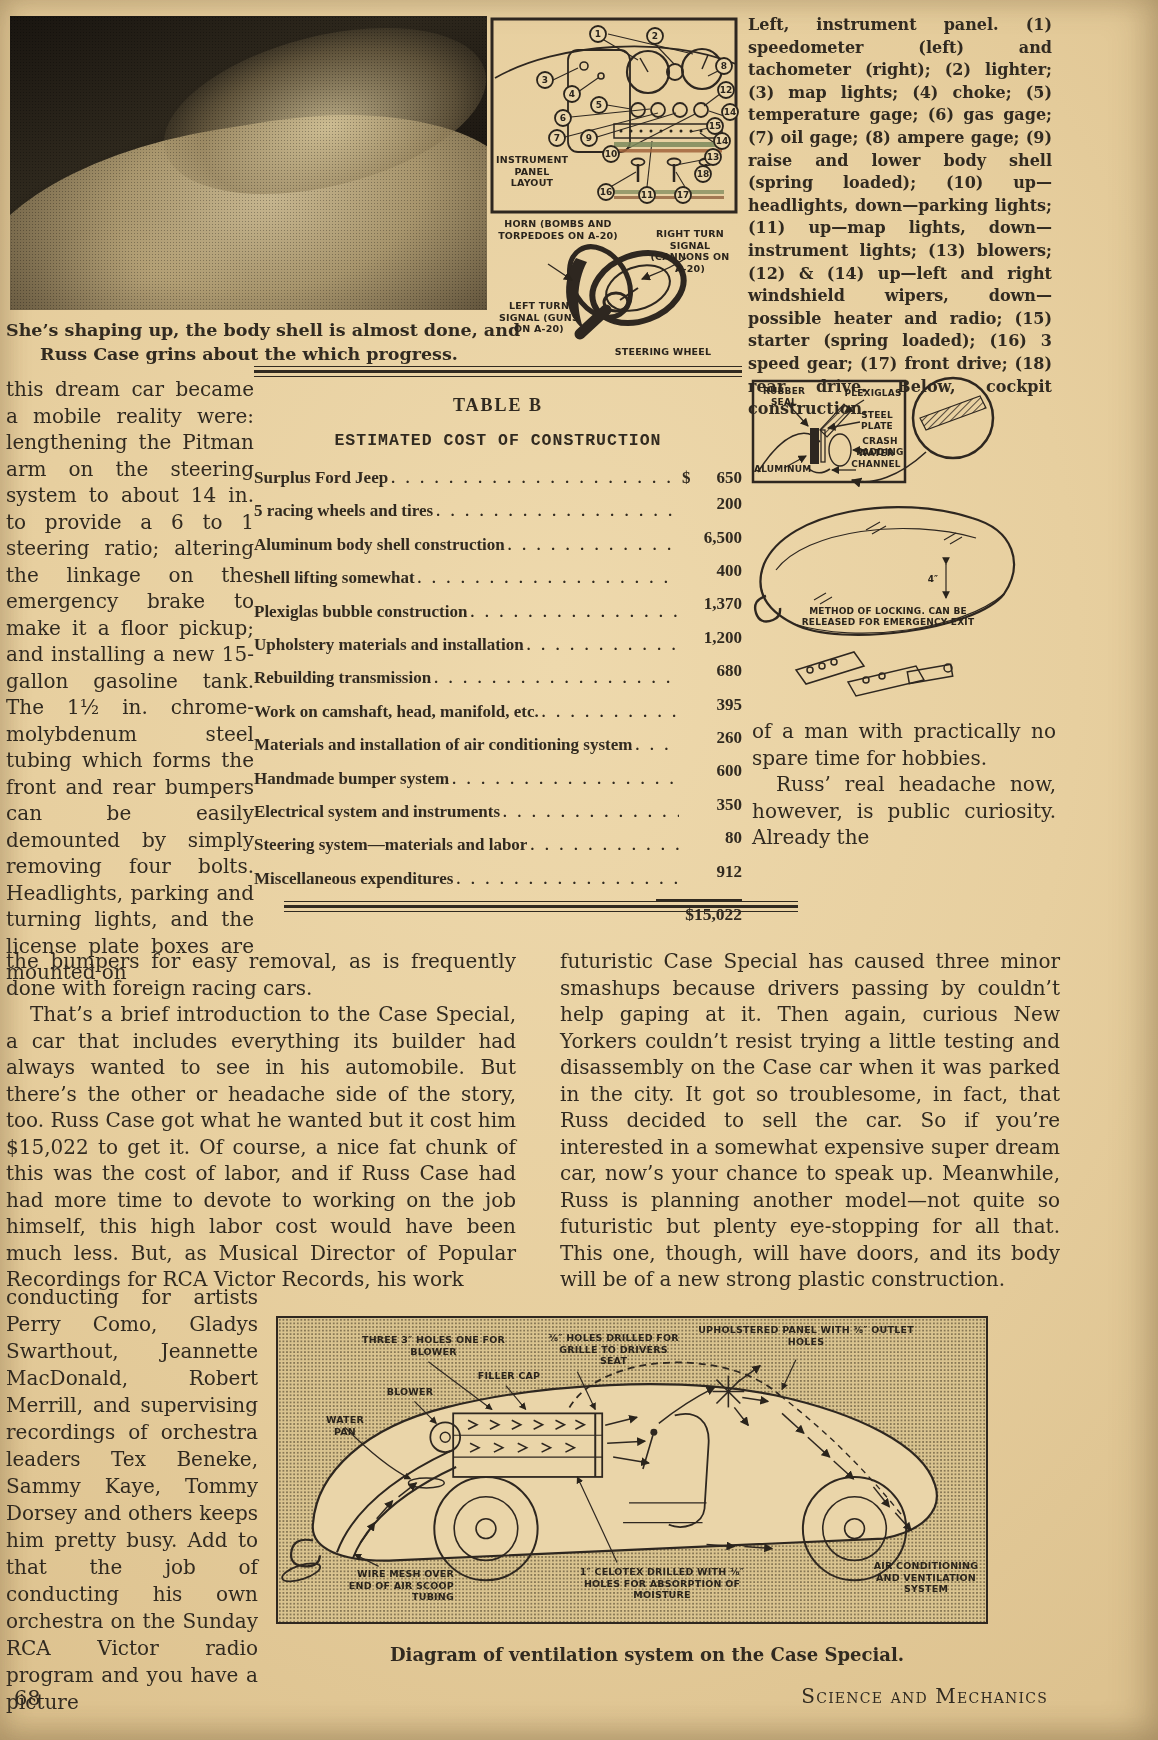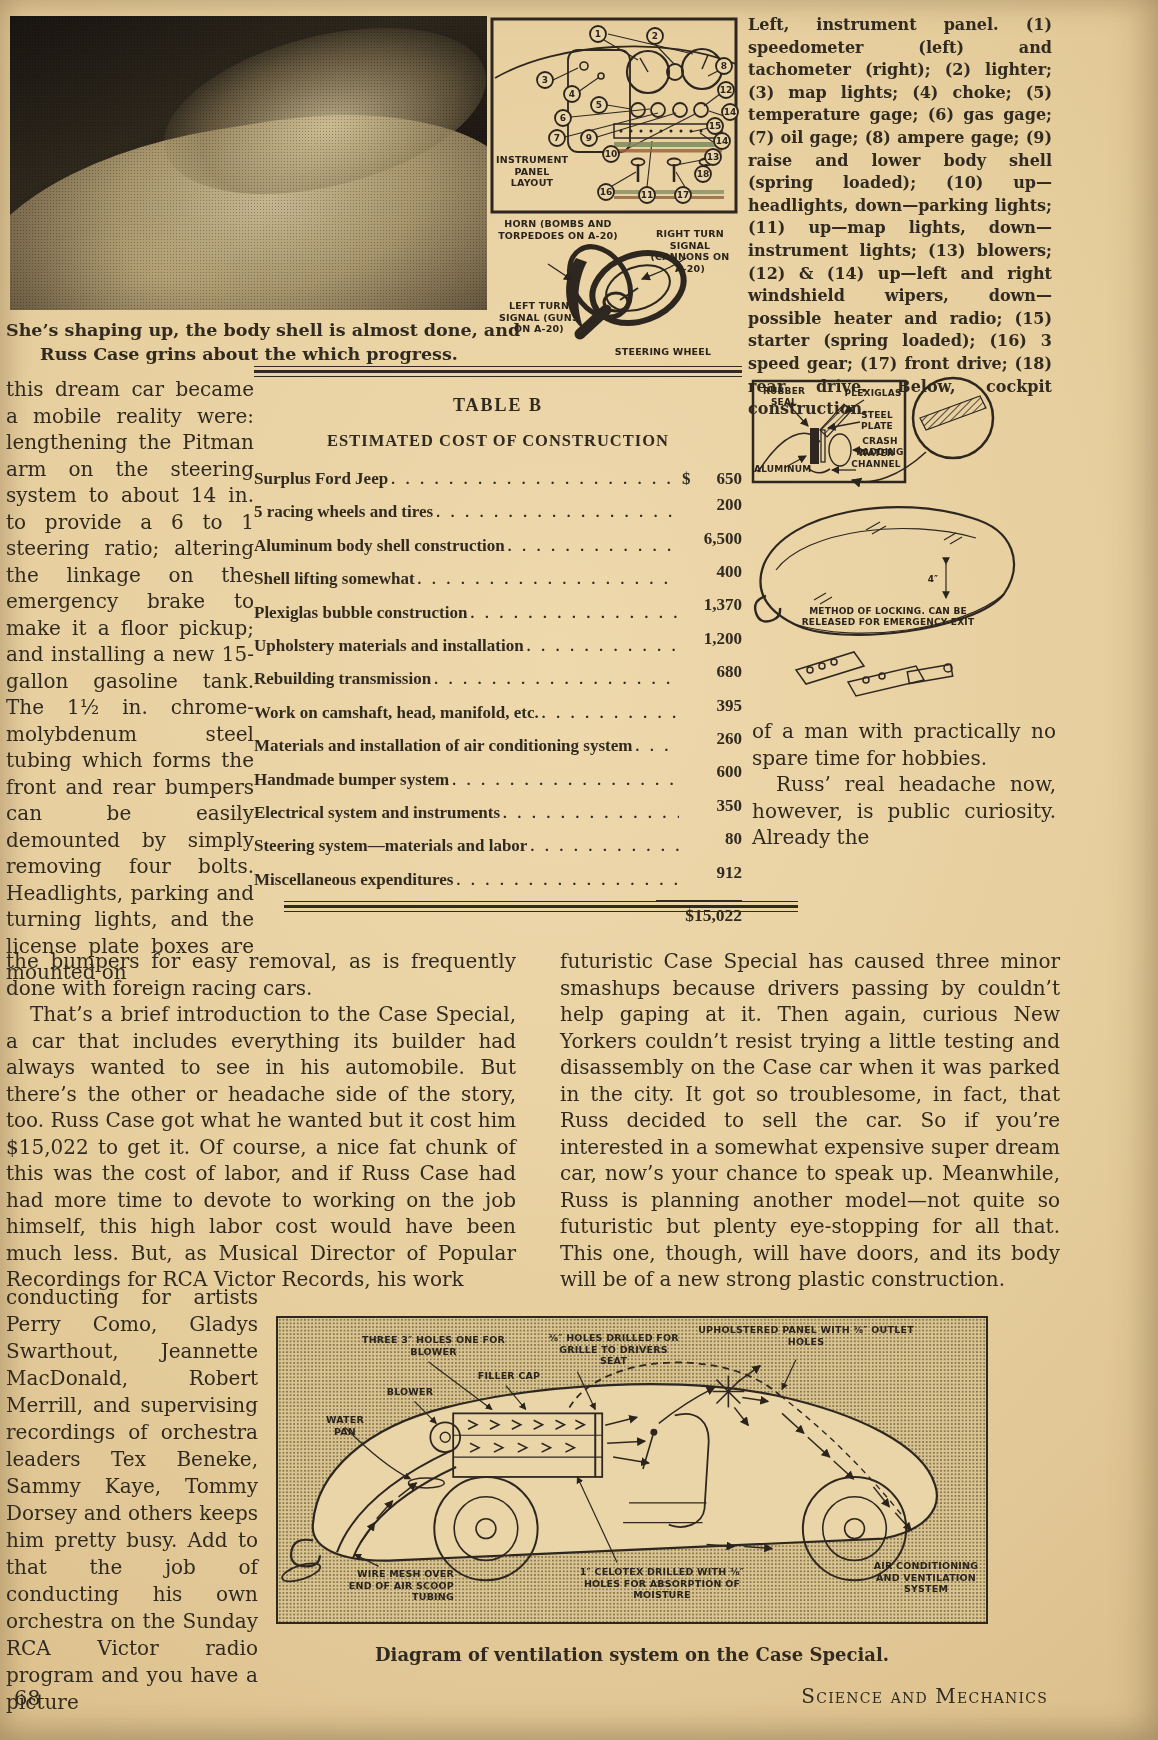--- a/index.html
+++ b/index.html
@@ -44,39 +44,39 @@
   .right-wide{left:560px;top:948px;width:500px;}
   .right-mini{left:752px;top:718px;width:304px;}
   .narrow-bottom{left:6px;top:1284px;width:252px;line-height:27px;}
   
   .tableb{left:254px;top:366px;width:488px;font-family:"Liberation Serif",serif;font-weight:bold;}
   .trule{position:relative;height:13px;}
   .trule i{position:absolute;left:0;right:0;height:0;border-top:1.5px solid #312a20;}
   .trule i.m{top:4px;border-top-width:3px;}
   .trule i.b{top:10px;}
   .t-title{text-align:center;margin-top:16px;font-size:18px;letter-spacing:2px;}
-  .t-sub{text-align:center;margin-top:15px;font-size:16.5px;letter-spacing:1px;}
+  .t-sub{text-align:center;margin-top:15px;font-size:16.5px;letter-spacing:1px;font-family:Liberation Mono, monospace;}
   .t-rows{margin-top:15px;}
   .trow{display:flex;align-items:baseline;font-size:17px;line-height:25.2px;}
   .trow .lbl{white-space:nowrap;flex-shrink:0;font-family:Liberation Serif, serif;}
   .trow .dots{flex:1;overflow:hidden;white-space:nowrap;margin:0 3px;letter-spacing:3.5px;font-size:15px;}
   .trow .dots::after{content:". . . . . . . . . . . . . . . . . . . . . . . . . . . . . . . . . . . . . . . . . . . . . . . . . . . . . .";}
   .trow .val{display:flex;justify-content:space-between;min-width:60px;white-space:nowrap;}
   .trow .val .num{margin-left:auto;}
   .sumrule{width:86px;border-top:2px solid #312a20;margin:7px 0 3px auto;}
   .t-total{text-align:right;font-size:17.5px;}
   .rule-below{left:284px;top:901px;width:514px;}
   
   .cockpit-wrap{left:748px;top:368px;width:312px;height:352px;}
   .cockpit-wrap .dlabel{font-size:9px;line-height:10.5px;}
   
   .vent-wrap{left:276px;top:1316px;width:712px;height:308px;border:2.5px solid #2e2720;box-sizing:border-box;
     background-color:#d9c38f;
     background-image:radial-gradient(rgba(56,46,28,.5) .8px, transparent 1.15px);background-size:3.6px 3.6px;}
-  .vent-caption{left:276px;top:1644px;width:712px;text-align:center;font-weight:bold;font-size:18px;}
+  .vent-caption{left:291px;top:1644px;width:712px;text-align:center;font-weight:bold;font-size:18px;}
   
   .pgnum{left:14px;top:1686px;font-size:21px;}
   .mag{right:110px;top:1684px;font-size:20px;font-variant:small-caps;letter-spacing:1.2px;}
   svg text{font-family:"DejaVu Sans",sans-serif;font-size:9px;font-weight:bold;fill:#2a241c;text-anchor:middle;}
 </style>
 </head>
 <body>
 
 <div class="page">
 

